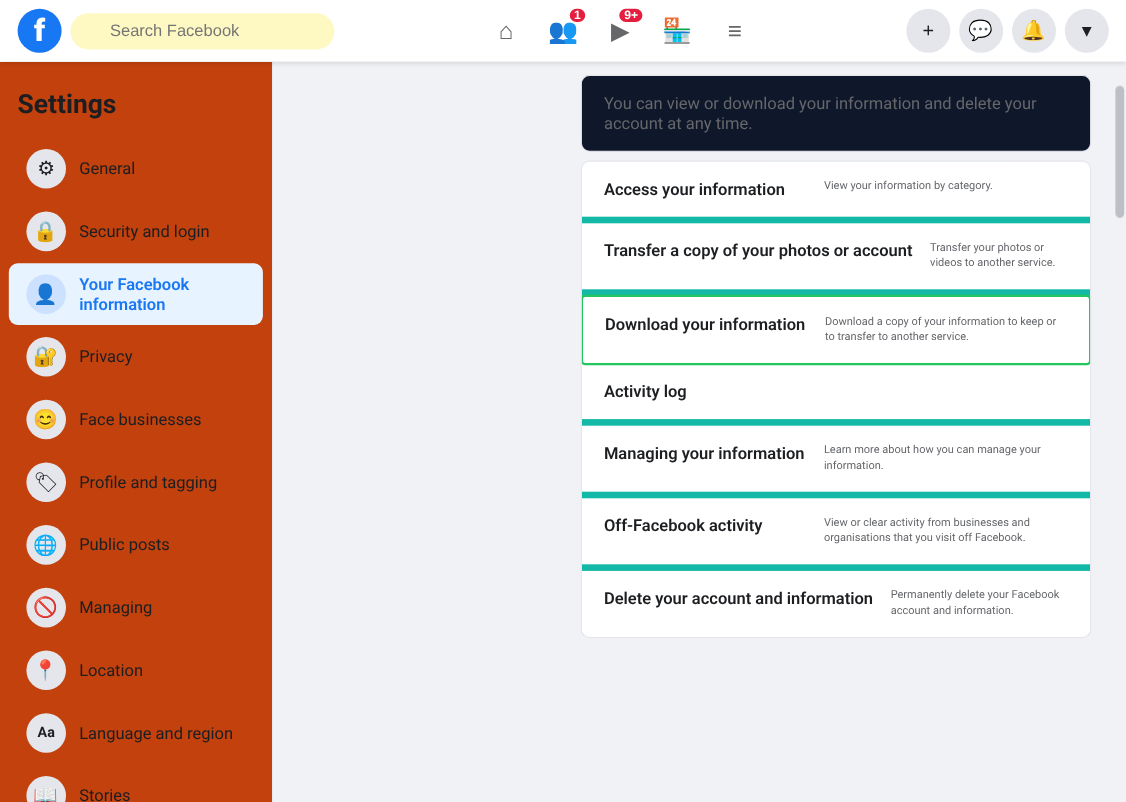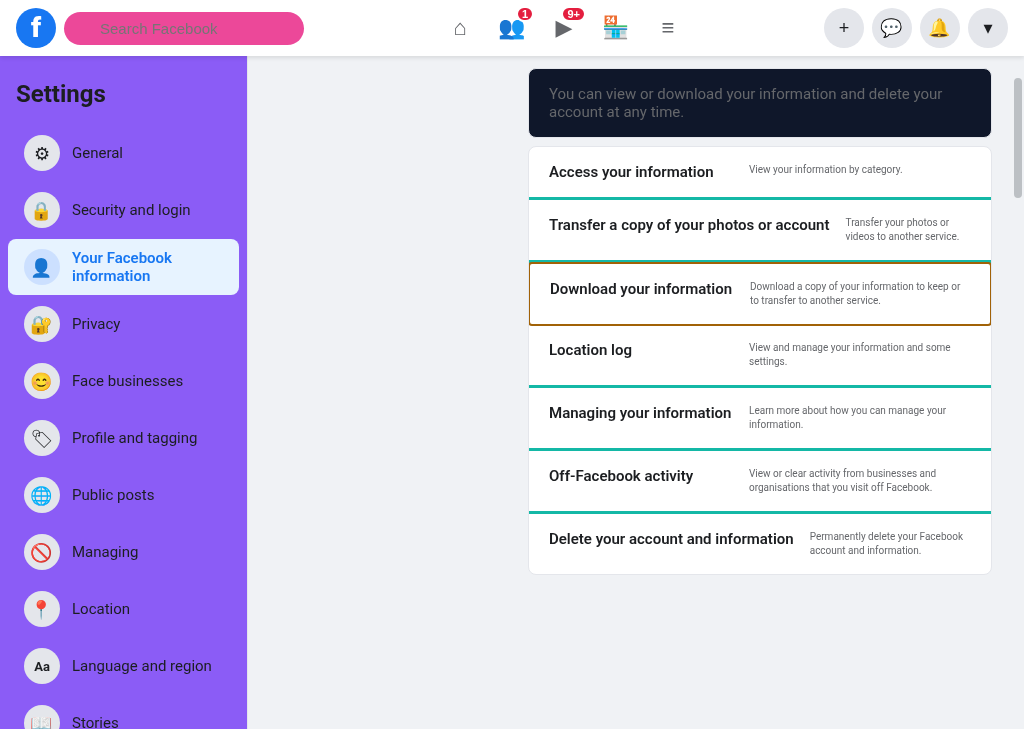--- a/index.html
+++ b/index.html
@@ -12,21 +12,21 @@
       box-shadow: 0 2px 4px rgba(0,0,0,0.1); z-index: 100;
       padding: 0 16px; gap: 8px;
     }
     .nav-logo {
       width: 40px; height: 40px; border-radius: 50%;
       background: #1877f2; display: flex; align-items: center; justify-content: center;
       flex-shrink: 0;
     }
     .nav-logo span { color: #fff; font-size: 28px; font-weight: 900; line-height: 1; }
     .nav-search {
-      background: #ec4899; border: none; border-radius: 20px;
+      background: #fef9c3; border: none; border-radius: 20px;
       padding: 8px 12px 8px 36px; font-size: 15px; color: #1c1e21;
       width: 240px; outline: none; position: relative;
     }
     .nav-search-wrap { position: relative; display: flex; align-items: center; }
     .nav-search-icon { position: absolute; left: 10px; color: #65676b; font-size: 16px; }
     .nav-center { flex: 1; display: flex; justify-content: center; align-items: center; gap: 4px; }
     .nav-icon-btn {
       width: 48px; height: 48px; border-radius: 50%; background: transparent;
       border: none; cursor: pointer; display: flex; align-items: center; justify-content: center;
       font-size: 22px; color: #65676b; position: relative;
@@ -41,21 +41,21 @@
     .nav-right { display: flex; align-items: center; gap: 8px; }
     .nav-action-btn {
       width: 40px; height: 40px; border-radius: 50%;
       background: #e4e6eb; border: none; cursor: pointer;
       display: flex; align-items: center; justify-content: center;
       font-size: 18px; color: #1c1e21;
     }
 
     
     .sidebar {
-      width: 248px; min-width: 248px; background: #8b5cf6;
+      width: 248px; min-width: 248px; background: #c2410c;
       padding: 16px 0; height: calc(100vh - 56px);
       position: fixed; left: 0; top: 56px;
       overflow-y: auto; border-right: 1px solid #e4e6eb;
     }
     .sidebar-title {
       font-size: 24px; font-weight: 700; padding: 8px 16px 16px;
       color: #1c1e21;
     }
     .sidebar-item {
       display: flex; align-items: center; gap: 12px;
@@ -85,26 +85,26 @@
       margin-bottom: 8px; border: 1px solid #e4e6eb;
       color: #65676b; font-size: 15px;
     }
     .settings-section {
       background: #fff; border-radius: 8px;
       border: 1px solid #e4e6eb; margin-top: 8px;
       overflow: hidden;
     }
     .settings-row {
       display: flex; align-items: flex-start; padding: 16px 20px;
-      border-bottom: 3px solid #14b8a6; cursor: pointer;
+      border-bottom: 6px solid #14b8a6; cursor: pointer;
       position: relative;
     }
     .settings-row:last-child { border-bottom: none; }
     .settings-row.highlighted {
-      border: 2px solid #a16207;
+      border: 2px solid #22c55e;
       margin: -1px;
       border-radius: 4px;
     }
     .row-title {
       font-size: 15px; font-weight: 600; color: #1c1e21;
       min-width: 200px; flex-shrink: 0; padding-right: 16px;
     }
     .row-desc { font-size: 10px; color: #65676b; line-height: 1.4; }
 
     
@@ -222,22 +222,21 @@
         <div class="row-title">Transfer a copy of your photos or account</div>
         <div class="row-desc">Transfer your photos or videos to another service.</div>
       </div>
 
       <div class="settings-row highlighted">
         <div class="row-title">Download your information</div>
         <div class="row-desc">Download a copy of your information to keep or to transfer to another service.</div>
       </div>
 
       <div class="settings-row">
-        <div class="row-title">Location log</div>
-        <div class="row-desc">View and manage your information and some settings.</div>
+        <div class="row-title">Activity log</div>
       </div>
 
       <div class="settings-row">
         <div class="row-title">Managing your information</div>
         <div class="row-desc">Learn more about how you can manage your information.</div>
       </div>
 
       <div class="settings-row">
         <div class="row-title">Off-Facebook activity</div>
         <div class="row-desc">View or clear activity from businesses and organisations that you visit off Facebook.</div>

